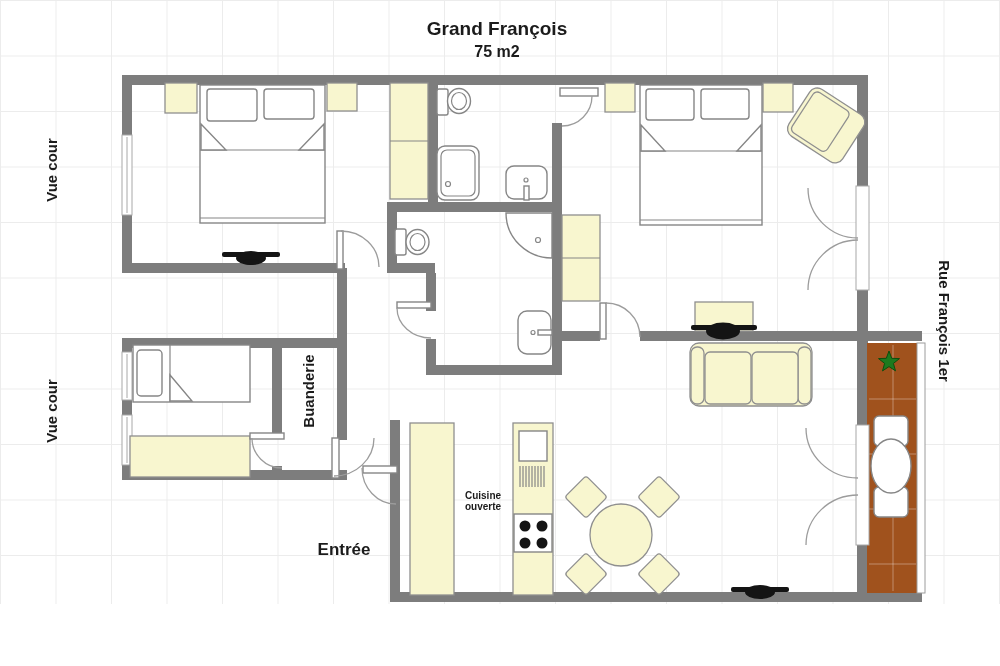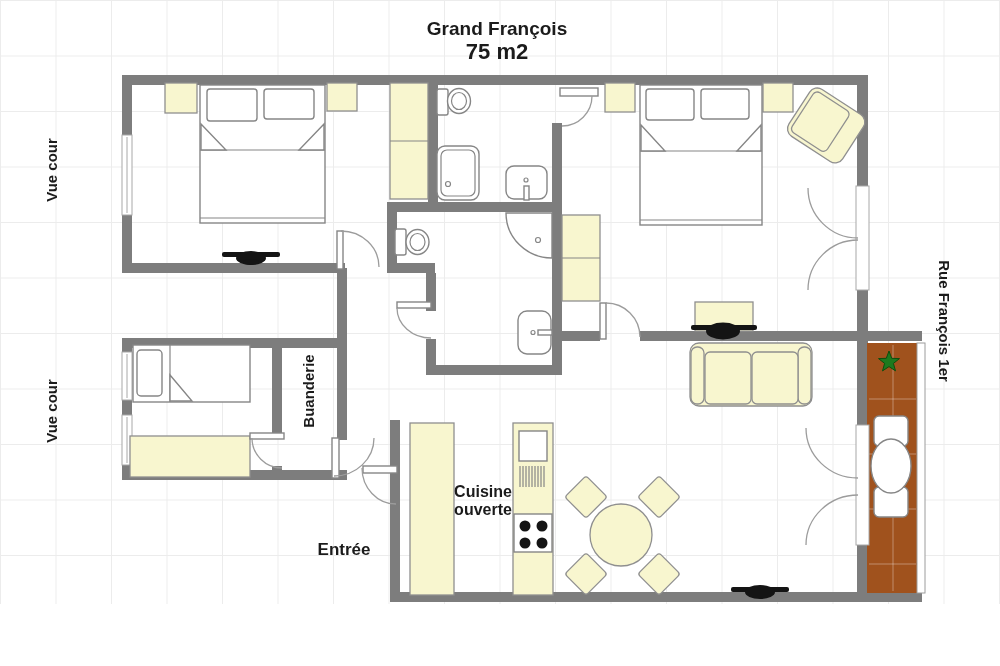--- a/index.html
+++ b/index.html
@@ -24,25 +24,25 @@
   .rail{fill:#fff;stroke:#9c9c9c;stroke-width:1;}
   .bgrid{stroke:rgba(255,255,255,.35);stroke-width:1;}
   .plant{fill:var(--plant,#1e7a1e);stroke:#0e4d0e;stroke-width:1;}
   .lbl{
     position:absolute;font-weight:bold;color:var(--text,#1b1b1b);
     white-space:nowrap;transform:translate(-50%,-50%);line-height:1.1;
   }
   .lbl.ccw{transform:translate(-50%,-50%) rotate(-90deg);}
   .lbl.cw{transform:translate(-50%,-50%) rotate(90deg);}
   .title1{font-size:19px;}
-  .title2{font-size:22px;text-align:right;}
+  .title2{font-size:16px;text-align:right;}
   .side{font-size:15px;}
   .room{font-size:15px;}
   .entry{font-size:17px;}
-  .kitchen{font-size:16px;text-align:left;}
+  .kitchen{font-size:10px;text-align:left;}
 </style>
 </head>
 <body>
 
 <div class="plan">
 
 <svg class="overlay" width="1000" height="666" viewBox="0 0 1000 666">
 
   <g>
     <rect class="wall" x="122" y="75" width="746" height="10"></rect>

